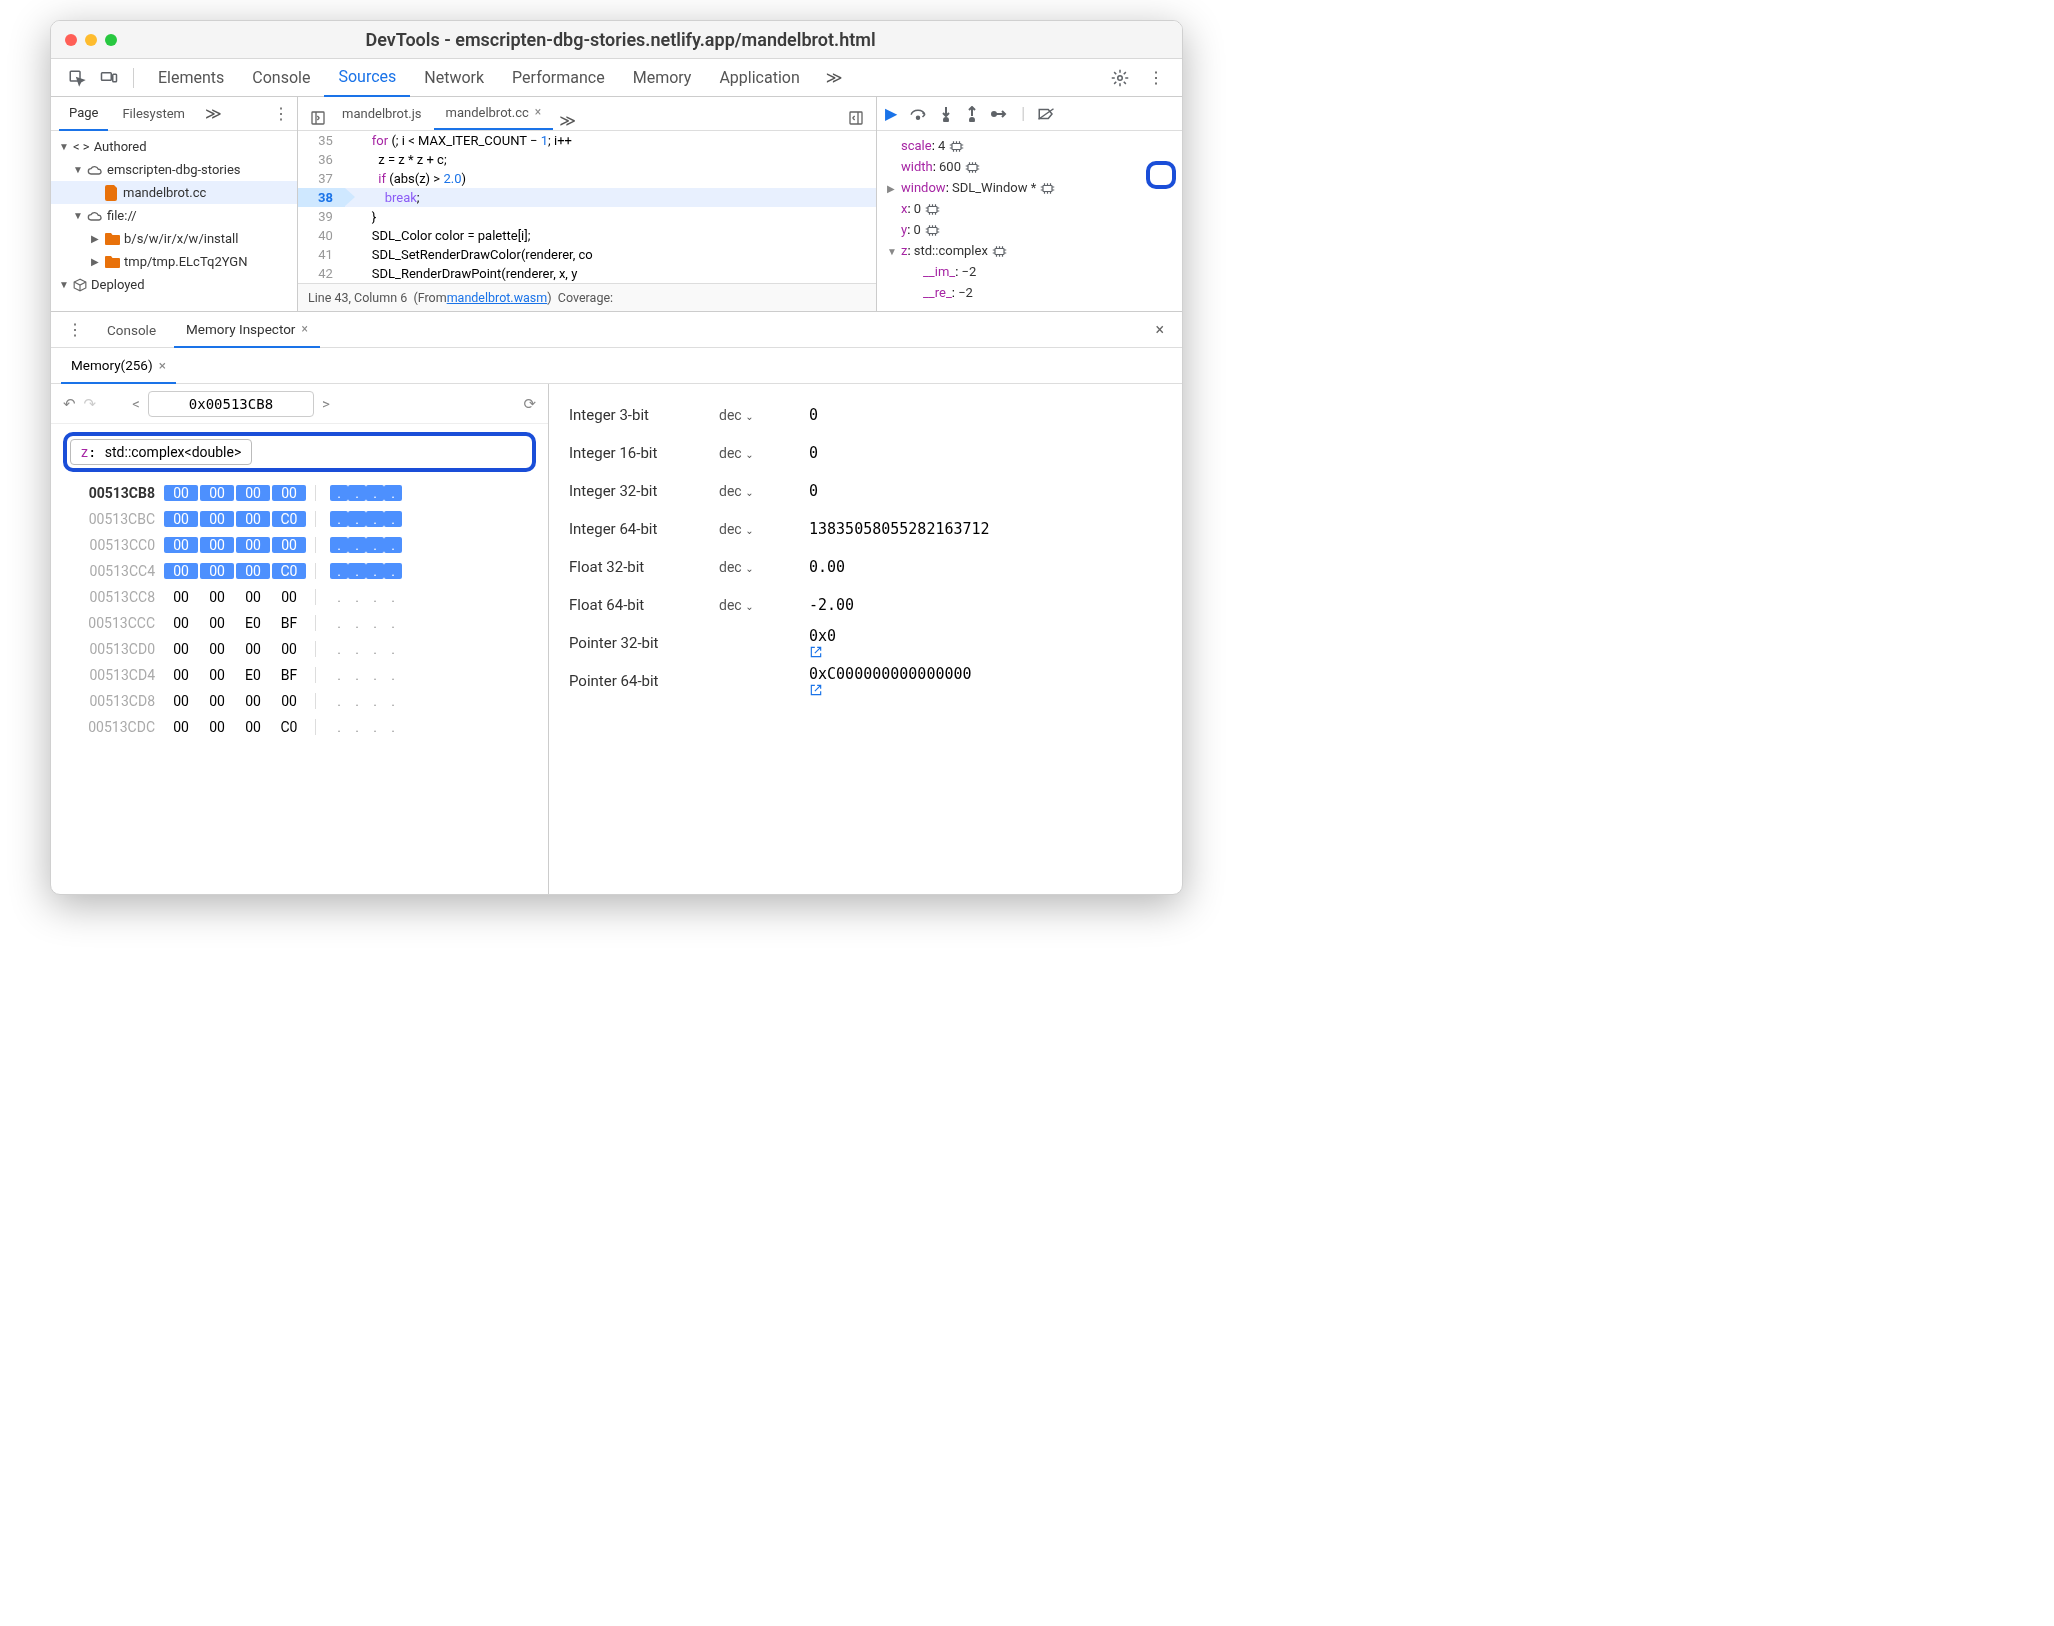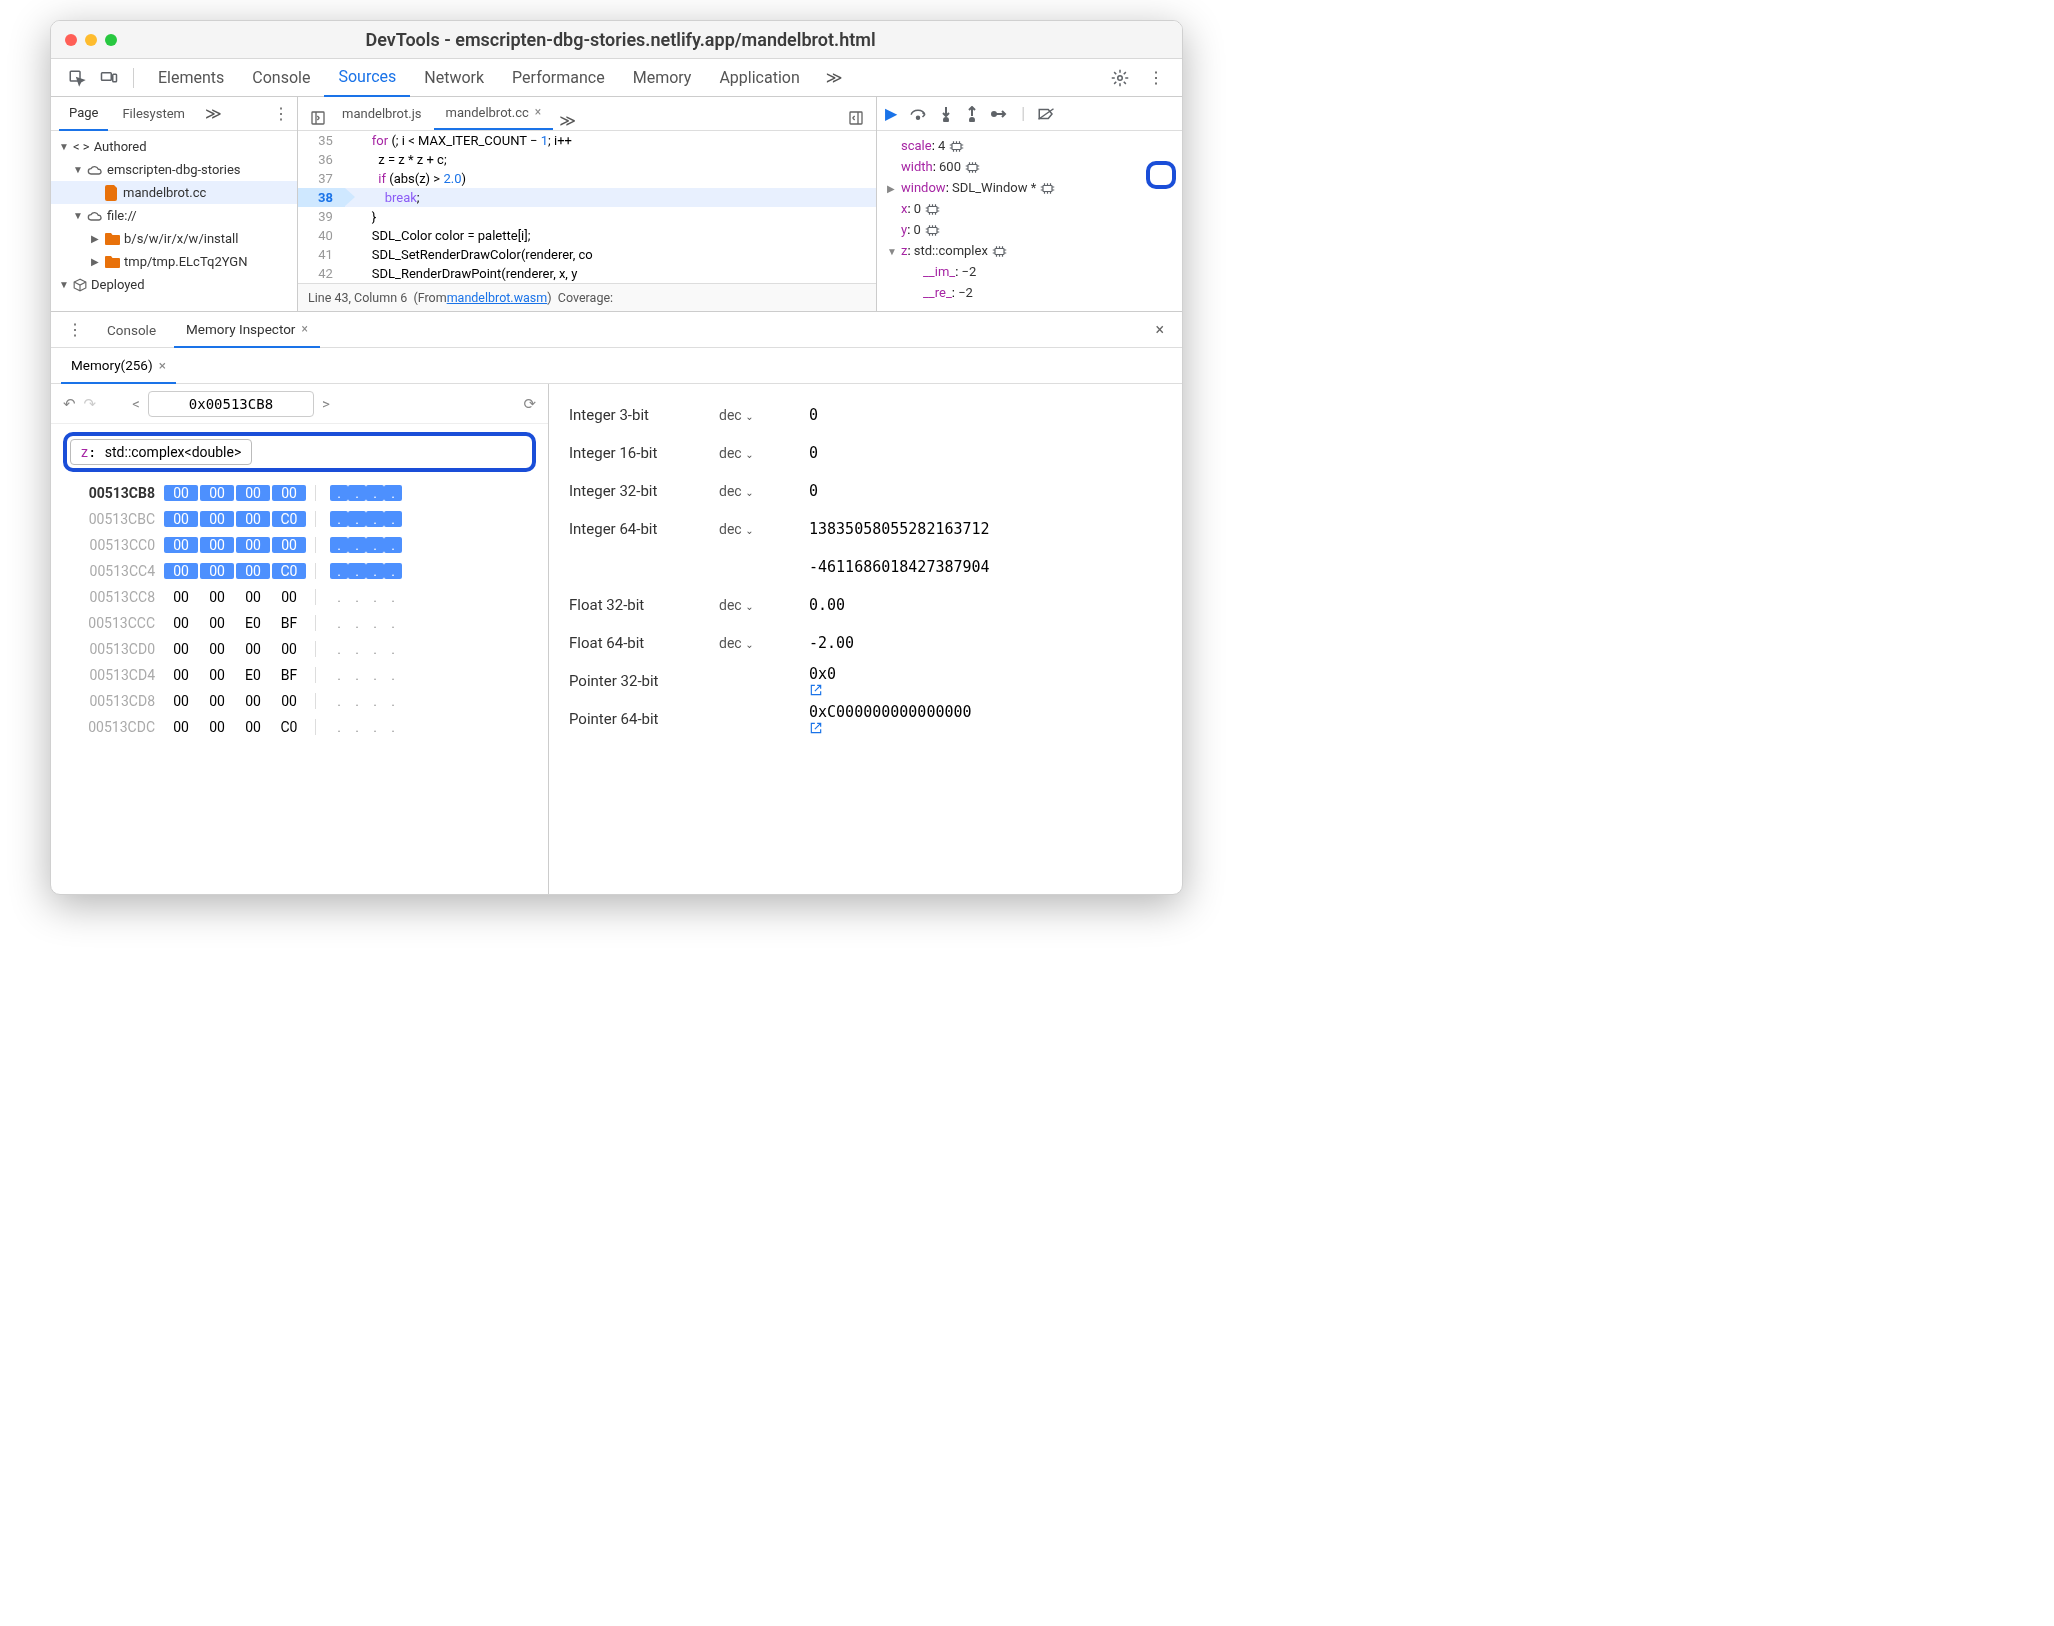--- a/index.html
+++ b/index.html
@@ -549,25 +549,20 @@
             <span class="vlabel">Integer 32-bit</span>
             <span class="vfmt">dec <span style="font-size:10px">⌄</span></span>
             <span class="vval">0</span>
           </div>
           <div class="vrow">
             <span class="vlabel">Integer 64-bit</span>
             <span class="vfmt">dec <span style="font-size:10px">⌄</span></span>
             <span class="vval">13835058055282163712</span>
           </div>
           <div class="vrow">
-            <span class="vlabel"></span>
-            <span class="vfmt"></span>
-            <span class="vval">-4611686018427387904</span>
-          </div>
-          <div class="vrow">
             <span class="vlabel">Float 32-bit</span>
             <span class="vfmt">dec <span style="font-size:10px">⌄</span></span>
             <span class="vval">0.00</span>
           </div>
           <div class="vrow">
             <span class="vlabel">Float 64-bit</span>
             <span class="vfmt">dec <span style="font-size:10px">⌄</span></span>
             <span class="vval">-2.00</span>
           </div>
           <div class="vrow">

